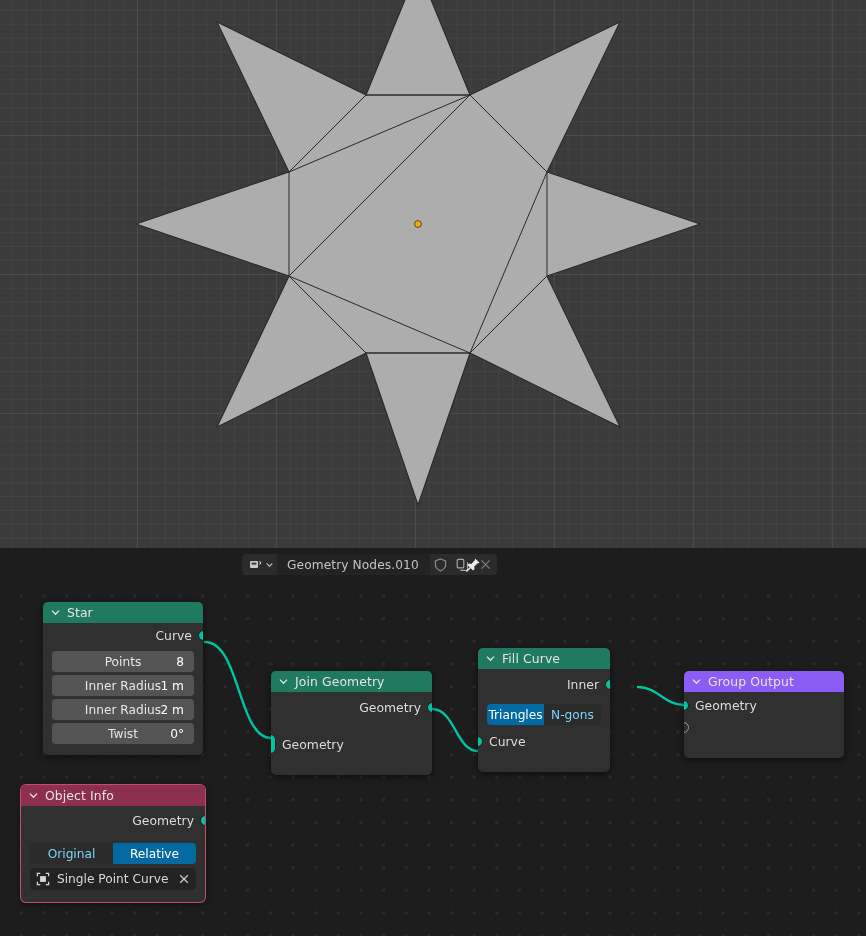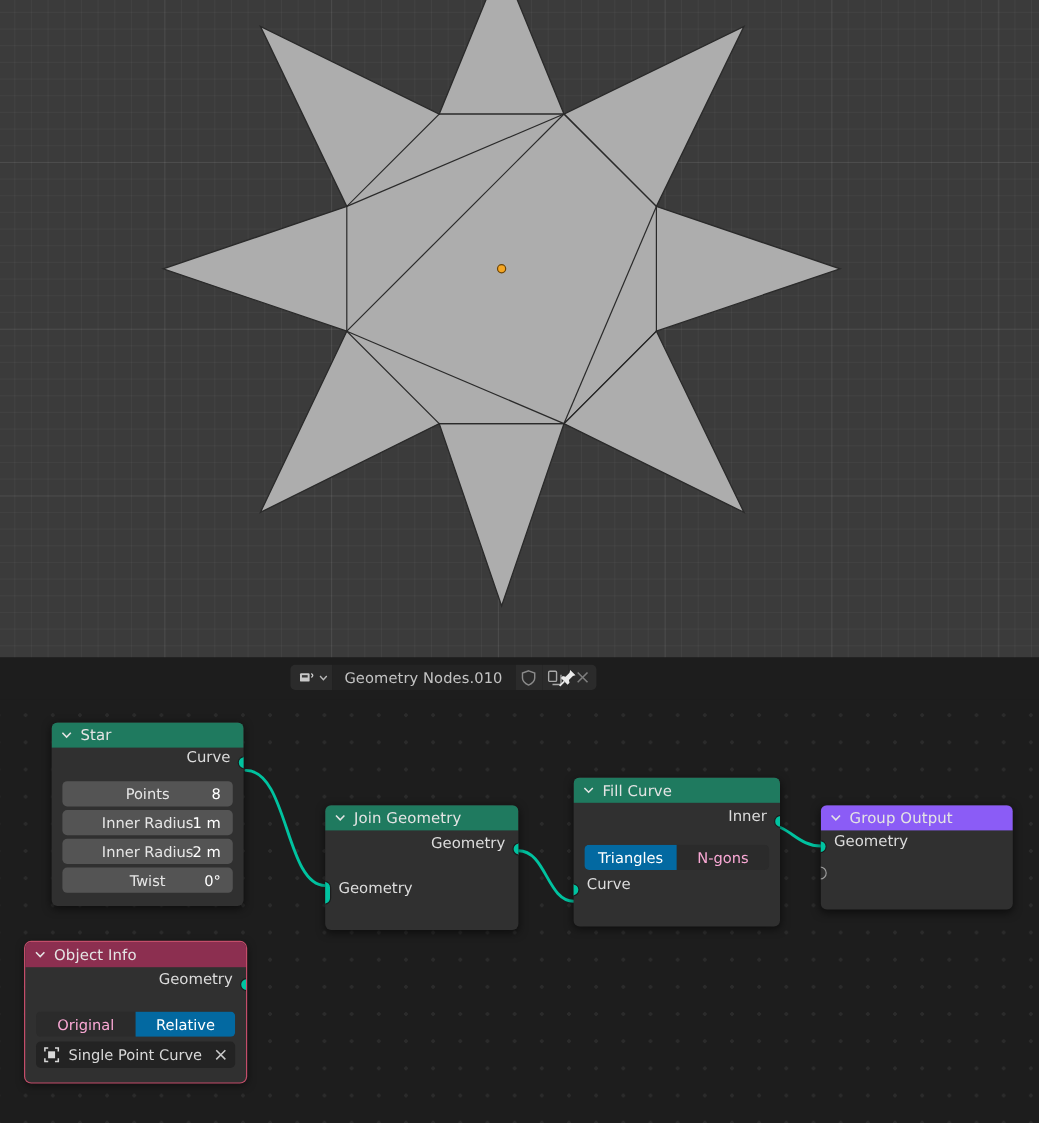--- a/index.html
+++ b/index.html
@@ -86,21 +86,21 @@
     padding-left: 8px; gap: 7px;
     color: #e4e4e4; font-size: 12.4px;
     letter-spacing: 0.1px;
   }
   .node-header.geo { background: #1f7a5f; }
   .node-header.objinfo { background: #8c2f50; }
   .node-header.groupio { background: #8b5cf6; }
   .collapse-chevron { display: flex; align-items: center; }
   .node-body { position: relative; padding-bottom: 8px; }
 
-  .row { position: relative; height: 25px; display: flex; }
+  .row { position: relative; height: 25px; display: flex; align-items: center; }
   .row-out { justify-content: flex-end; padding-right: 11px; color: #dcdcdc; }
   .row-in  { justify-content: flex-start; padding-left: 11px; color: #dcdcdc; }
 
   
   .sock {
     position: absolute; width: 11px; height: 11px; border-radius: 50%;
     border: 1px solid #1d1d1d;
   }
   .sock.geometry { background: #00c3a0; }
   .sock.empty    { background: #303030; border: 1.5px solid #9a9a9a; }
@@ -116,21 +116,21 @@
     display: flex; align-items: center; justify-content: center;
     position: relative; font-size: 12.2px;
   }
   .prop .plabel { }
   .prop .pvalue { position: absolute; right: 10px; color: #ffffff; }
 
   
   .enum { margin: 3px 9px 4px 9px; height: 21px; display: flex; border-radius: 4px; overflow: hidden; }
   .enum > div {
     flex: 1; display: flex; align-items: center; justify-content: center;
-    font-size: 12.2px; color: #f9a8d4; background: #2b2b2b;
+    font-size: 12.2px; color: #7dd3fc; background: #2b2b2b;
   }
   .enum > div.active { background: #0369a1; color: #ffffff; }
 
   
   .idfield {
     margin: 2px 9px 2px 9px; height: 22px; border-radius: 4px; background: #232323;
     display: flex; align-items: center; padding: 0 6px; gap: 7px;
     color: #d8d8d8; font-size: 12.2px;
   }
   .idfield .idname { flex: 1; }
@@ -277,21 +277,21 @@
           <span class="sock geometry" style="right:-6px; top:7px;"></span>
           <span>Geometry</span>
         </div>
         <div class="row row-in" style="margin-top:12px;">
           <span class="sock multi" style="left:-6px; top:2px;"></span>
           <span>Geometry</span>
         </div>
       </div>
     </div>
 
-    <div class="node" id="node-fill" style="left:478px; top:100px; width:172px;">
+    <div class="node" id="node-fill" style="left:478px; top:100px; width:132px;">
       <div class="node-header geo">
         <span class="collapse-chevron">
           <svg width="9" height="7" viewBox="0 0 9 7">
               <path d="M1 1.6 L4.5 5.2 L8 1.6" stroke="#e4e4e4" stroke-width="1.3" fill="none"></path>
             </svg>
         </span>
         <span>Fill Curve</span>
       </div>
       <div class="node-body" style="padding-bottom:18px;">
         <div class="row row-out" style="margin-top:3px;">

